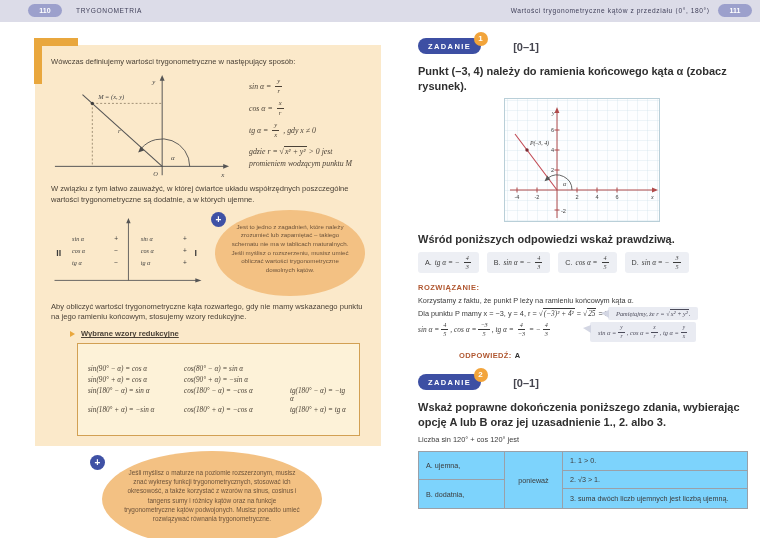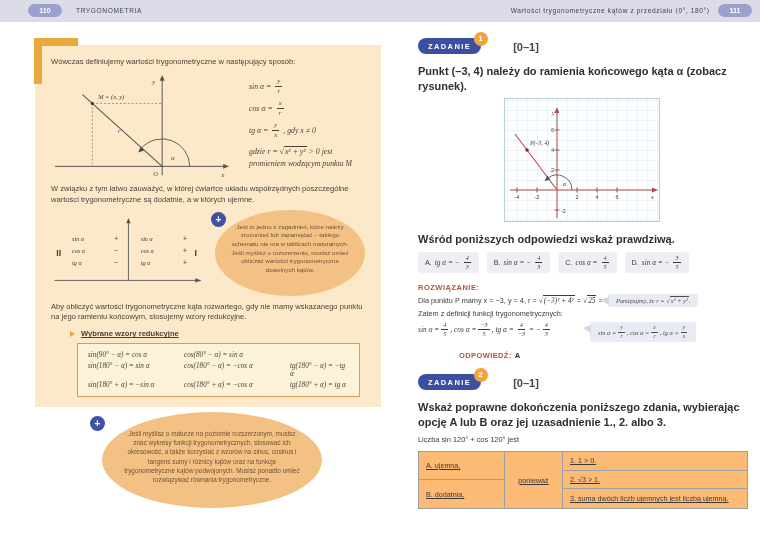--- a/index.html
+++ b/index.html
@@ -35,21 +35,21 @@
   .bubble{background:#f3c183;border-radius:50%;color:#6d533a;text-align:center;}
   .bubble p{margin:0;}
   .bub1{width:150px;height:86px;}
   .bub1 p{padding:13px 16px;font-size:6.2px;line-height:1.4;}
   .plus{position:absolute;width:15px;height:15px;border-radius:50%;background:#3f51a5;color:#fff;
         font-size:10px;font-weight:bold;text-align:center;line-height:15px;z-index:2;}
   .red-head{display:flex;align-items:center;gap:6px;margin:7px 0 5px 19px;}
   .tri{width:0;height:0;border-left:5px solid #e9a73d;border-top:3px solid transparent;border-bottom:3px solid transparent;}
   .red-head span.t{font-size:7.6px;font-weight:bold;text-decoration:underline;color:#4b4237;}
   .red-table{margin-left:26px;width:283px;border:1px solid #d2a053;background:#fdf2d8;
-             padding:4px 10px;box-sizing:border-box;}
+             padding:18px 10px;box-sizing:border-box;}
   .red-row{display:flex;margin:3px 0;font-size:7.2px;color:#4b4237;}
   .red-row span{display:block;}
   .rc1{width:96px;} .rc2{width:106px;} .rc3{flex:1;}
   .bub2wrap{position:relative;width:240px;margin:5px auto 0 auto;height:100px;}
   .bub2{position:absolute;left:14px;top:0;width:220px;height:96px;}
   .bub2 p{padding:17px 20px;font-size:6.4px;line-height:1.42;}
   
   .right-page{position:absolute;left:418px;top:38px;width:330px;font-size:7.4px;}
   .zrow{position:relative;height:18px;margin-bottom:6px;}
   .zbadge{position:relative;display:inline-block;background:#3d4fa3;color:#fff;font-weight:bold;
@@ -70,21 +70,21 @@
   .note::before{content:"";position:absolute;left:-7px;top:3px;border-top:3px solid transparent;
         border-bottom:5px solid transparent;border-right:8px solid #d3d6e3;}
   .n1{left:190px;top:-2px;}
   .n2{left:172px;top:0px;}
   .fr-line{display:flex;align-items:center;gap:1px;font-size:7.4px;}
   .answer{margin-top:9px;font-size:7.5px;font-weight:bold;}
   .answer .al{color:#b05730;letter-spacing:.4px;margin-left:41px;}
   .answer .av{color:#2f2f2f;margin-left:3px;}
   .t2sentence{font-size:7.4px;margin:5px 0 0 0;}
   .t2table{display:grid;grid-template-columns:86px 58px 1fr;grid-auto-rows:9.4px;border:1px solid #9aa0a8;
-           width:100%;box-sizing:border-box;font-size:7.2px;margin-top:7px;background:#fdba74;text-decoration:underline;}
+           width:100%;box-sizing:border-box;font-size:7.2px;margin-top:7px;background:#7dd3fc;}
   .t2c{display:flex;align-items:center;padding-left:7px;box-sizing:border-box;}
   .ca{grid-column:1;grid-row:1/4;border-right:1px solid #9aa0a8;border-bottom:1px solid #9aa0a8;}
   .cb{grid-column:1;grid-row:4/7;border-right:1px solid #9aa0a8;}
   .cc{grid-column:2;grid-row:1/7;border-right:1px solid #9aa0a8;justify-content:center;padding-left:0;}
   .r1{grid-column:3;grid-row:1/3;border-bottom:1px solid #9aa0a8;}
   .r2{grid-column:3;grid-row:3/5;border-bottom:1px solid #9aa0a8;}
   .r3{grid-column:3;grid-row:5/7;}
 </style>
 </head>
 <body>
@@ -189,20 +189,25 @@
 
       <div class="red-head">
         <span class="tri"></span>
         <span class="t">Wybrane wzory redukcyjne</span>
       </div>
 
       <div class="red-table math">
         <div class="red-row">
           <span class="rc1">sin(90° − α) = cos α</span>
           <span class="rc2">cos(80° − α) = sin α</span>
+          <span class="rc3"></span>
+        </div>
+        <div class="red-row">
+          <span class="rc1">sin(90° + α) = cos α</span>
+          <span class="rc2">cos(90° + α) = −sin α</span>
           <span class="rc3"></span>
         </div>
         <div class="red-row">
           <span class="rc1">sin(180° − α) = sin α</span>
           <span class="rc2">cos(180° − α) = −cos α</span>
           <span class="rc3">tg(180° − α) = −tg α</span>
         </div>
         <div class="red-row">
           <span class="rc1">sin(180° + α) = −sin α</span>
           <span class="rc2">cos(180° + α) = −cos α</span>
@@ -301,27 +306,27 @@
         <span class="ol">D.</span>
         <span class="math">sin α = −</span>
         <span class="frac math">
             <span class="num">3</span>
             <span class="den">5</span>
           </span>
       </div>
     </div>
 
     <div class="sol-head">ROZWIĄZANIE:</div>
+    <p class="sol-line">Korzystamy z faktu, że punkt P leży na ramieniu końcowym kąta α.</p>
 
     <div class="sol-row">
       <span class="sol-line"><span>Dla punktu P mamy x = −3, y = 4, r = </span><span class="sqrt math"><span>√</span><span class="rbody">(−3)² + 4²</span></span><span> = </span><span class="sqrt math"><span>√</span><span class="rbody">25</span></span><span> = 5.</span></span>
       <span class="note n1 math"><span>Pamiętajmy, że r = </span><span class="sqrt"><span>√</span><span class="rbody">x² + y²</span></span><span>.</span></span>
     </div>
 
-    <p class="sol-line">Zatem z definicji funkcji trygonometrycznych:</p>
 
     <div class="sol-row" style="height:20px;">
       <span class="fr-line math">
         <span>sin α = </span>
         <span class="frac">
             <span class="num">4</span>
             <span class="den">5</span>
           </span>
         <span>, cos α = </span>
         <span class="frac">

